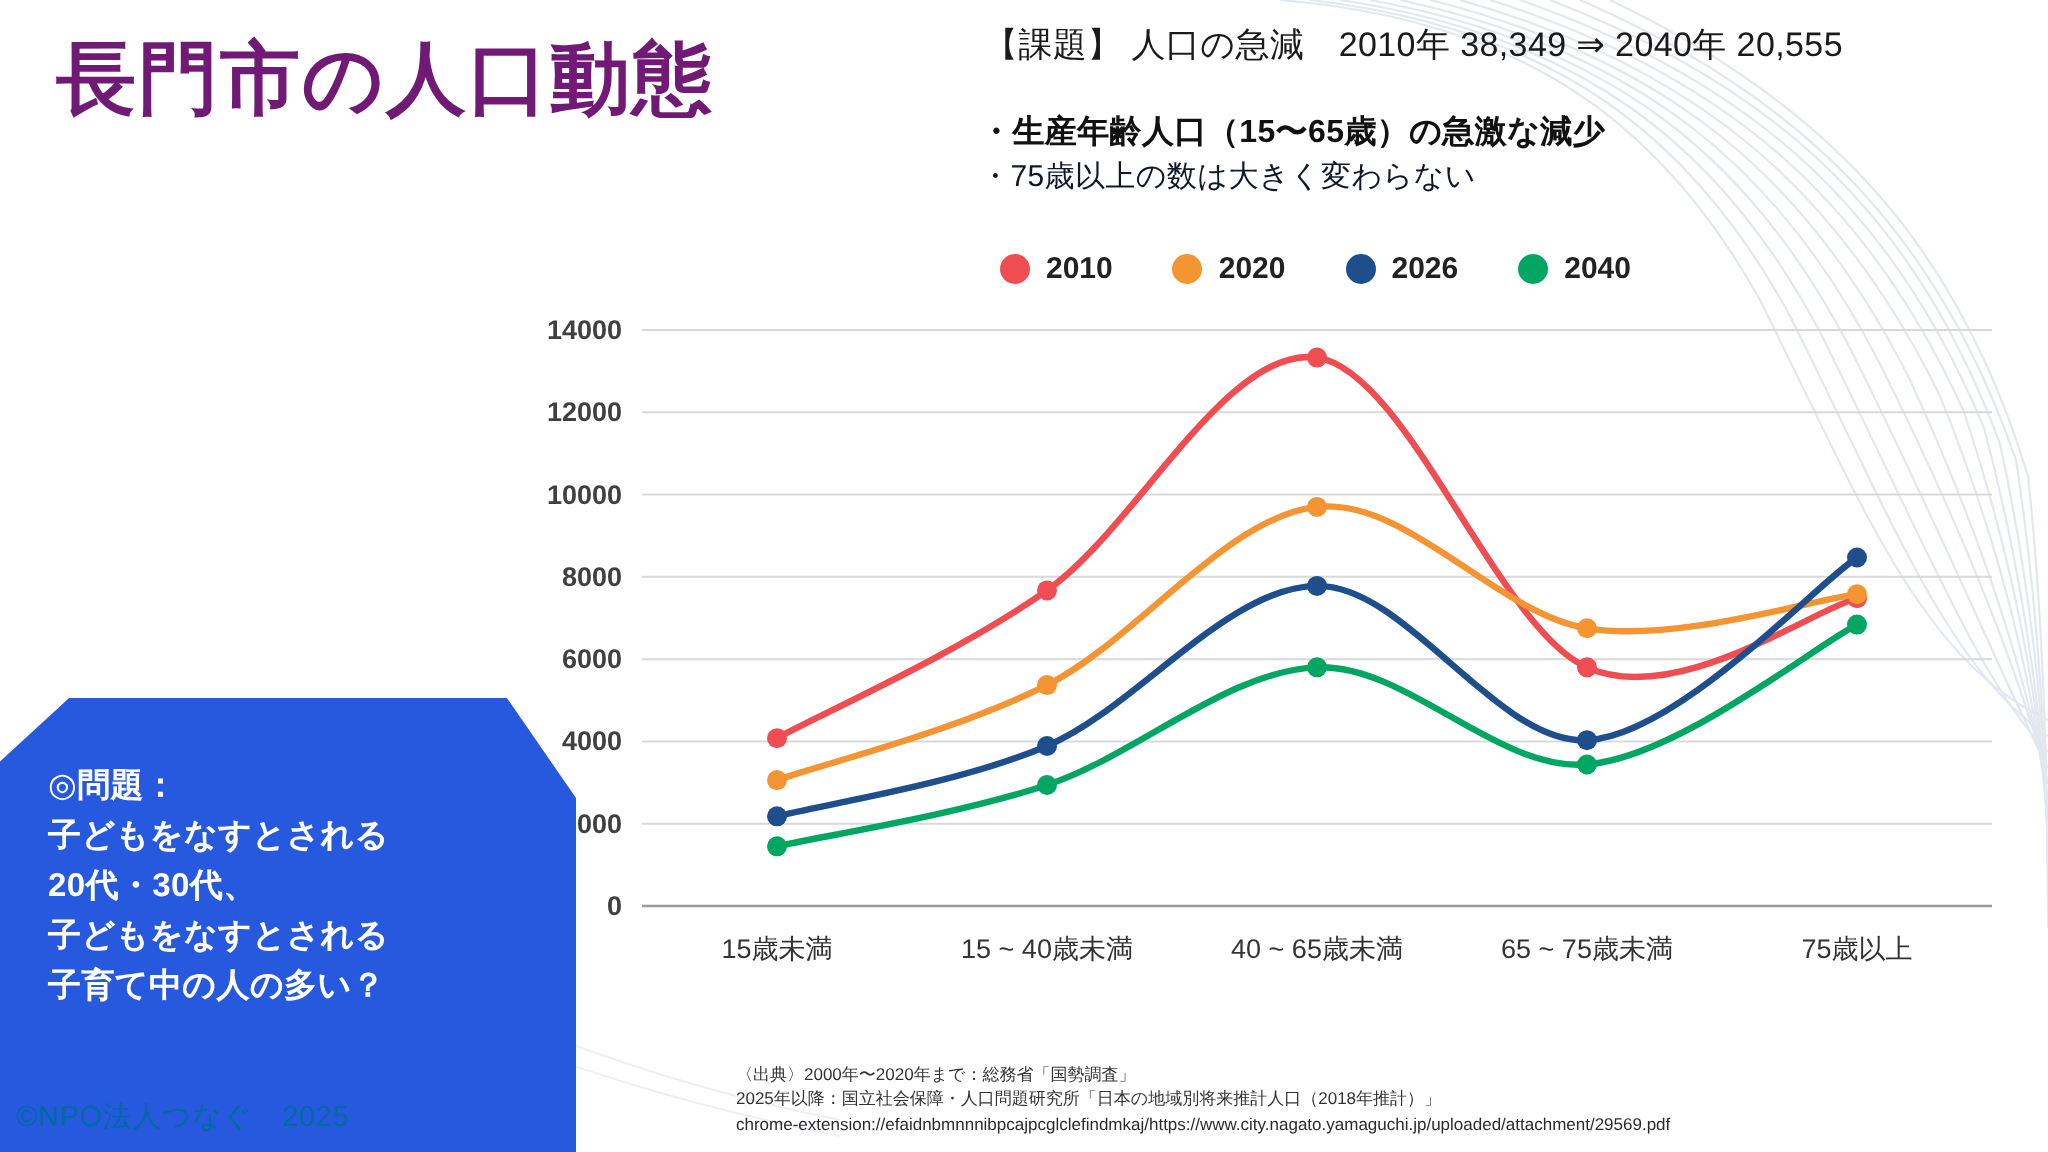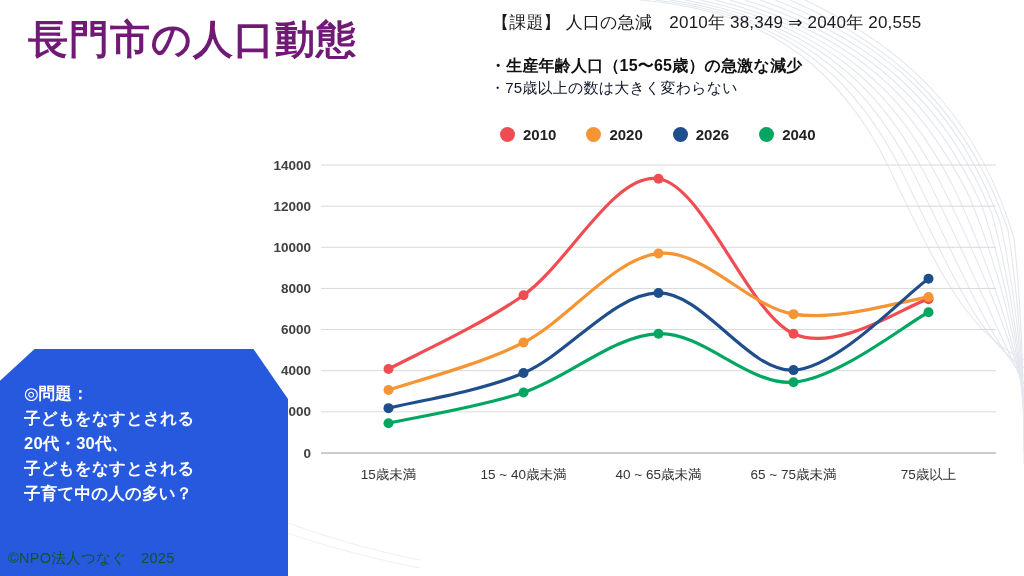--- a/index.html
+++ b/index.html
@@ -165,21 +165,21 @@
     font-weight: bold;
     font-size: 16.5px;
     line-height: 1.52;
     letter-spacing: 0.2px;
   }
   .callout-text div { white-space: nowrap; }
   .copyright {
     position: absolute;
     left: 8px;
     bottom: 8px;
-    color: #14532d;
+    color: #0369a1;
     font-size: 14.5px;
     font-weight: normal;
     white-space: nowrap;
     letter-spacing: 0.3px;
   }
 </style>
 </head>
 <body>
 
 <div id="slide">
@@ -286,20 +286,25 @@
           <path d="M123.5,273.1714285714286 C146,268.0628571428571 213.5,257.43428571428575 258.5,242.52 C303.5,227.6057142857143 348.5,185.4 393.5,183.68571428571428 C438.5,181.97142857142856 483.5,235.79999999999998 528.5,232.2342857142857 C573.5,228.66857142857143 641,173.94857142857143 663.5,162.29142857142858" fill="none" stroke="#00A662" stroke-width="3.2" stroke-linecap="round" stroke-linejoin="round"></path>
           <circle cx="123.5" cy="273.1714285714286" r="5" fill="#00A662"></circle>
           <circle cx="258.5" cy="242.52" r="5" fill="#00A662"></circle>
           <circle cx="393.5" cy="183.68571428571428" r="5" fill="#00A662"></circle>
           <circle cx="528.5" cy="232.2342857142857" r="5" fill="#00A662"></circle>
           <circle cx="663.5" cy="162.29142857142858" r="5" fill="#00A662"></circle>
         </g>
       </svg>
   </div>
 
+  <div class="footnote">
+    <div class="fn-1">〈出典〉2000年〜2020年まで：総務省「国勢調査」</div>
+    <div class="fn-2">2025年以降：国立社会保障・人口問題研究所「日本の地域別将来推計人口（2018年推計）」</div>
+    <div class="fn-3">chrome-extension://efaidnbmnnnibpcajpcglclefindmkaj/https://www.city.nagato.yamaguchi.jp/uploaded/attachment/29569.pdf</div>
+  </div>
 
   <div class="callout">
     <div class="callout-shape"></div>
     <div class="callout-text">
       <div>◎問題：</div>
       <div>子どもをなすとされる</div>
       <div>20代・30代、</div>
       <div>子どもをなすとされる</div>
       <div>子育て中の人の多い？</div>
     </div>

